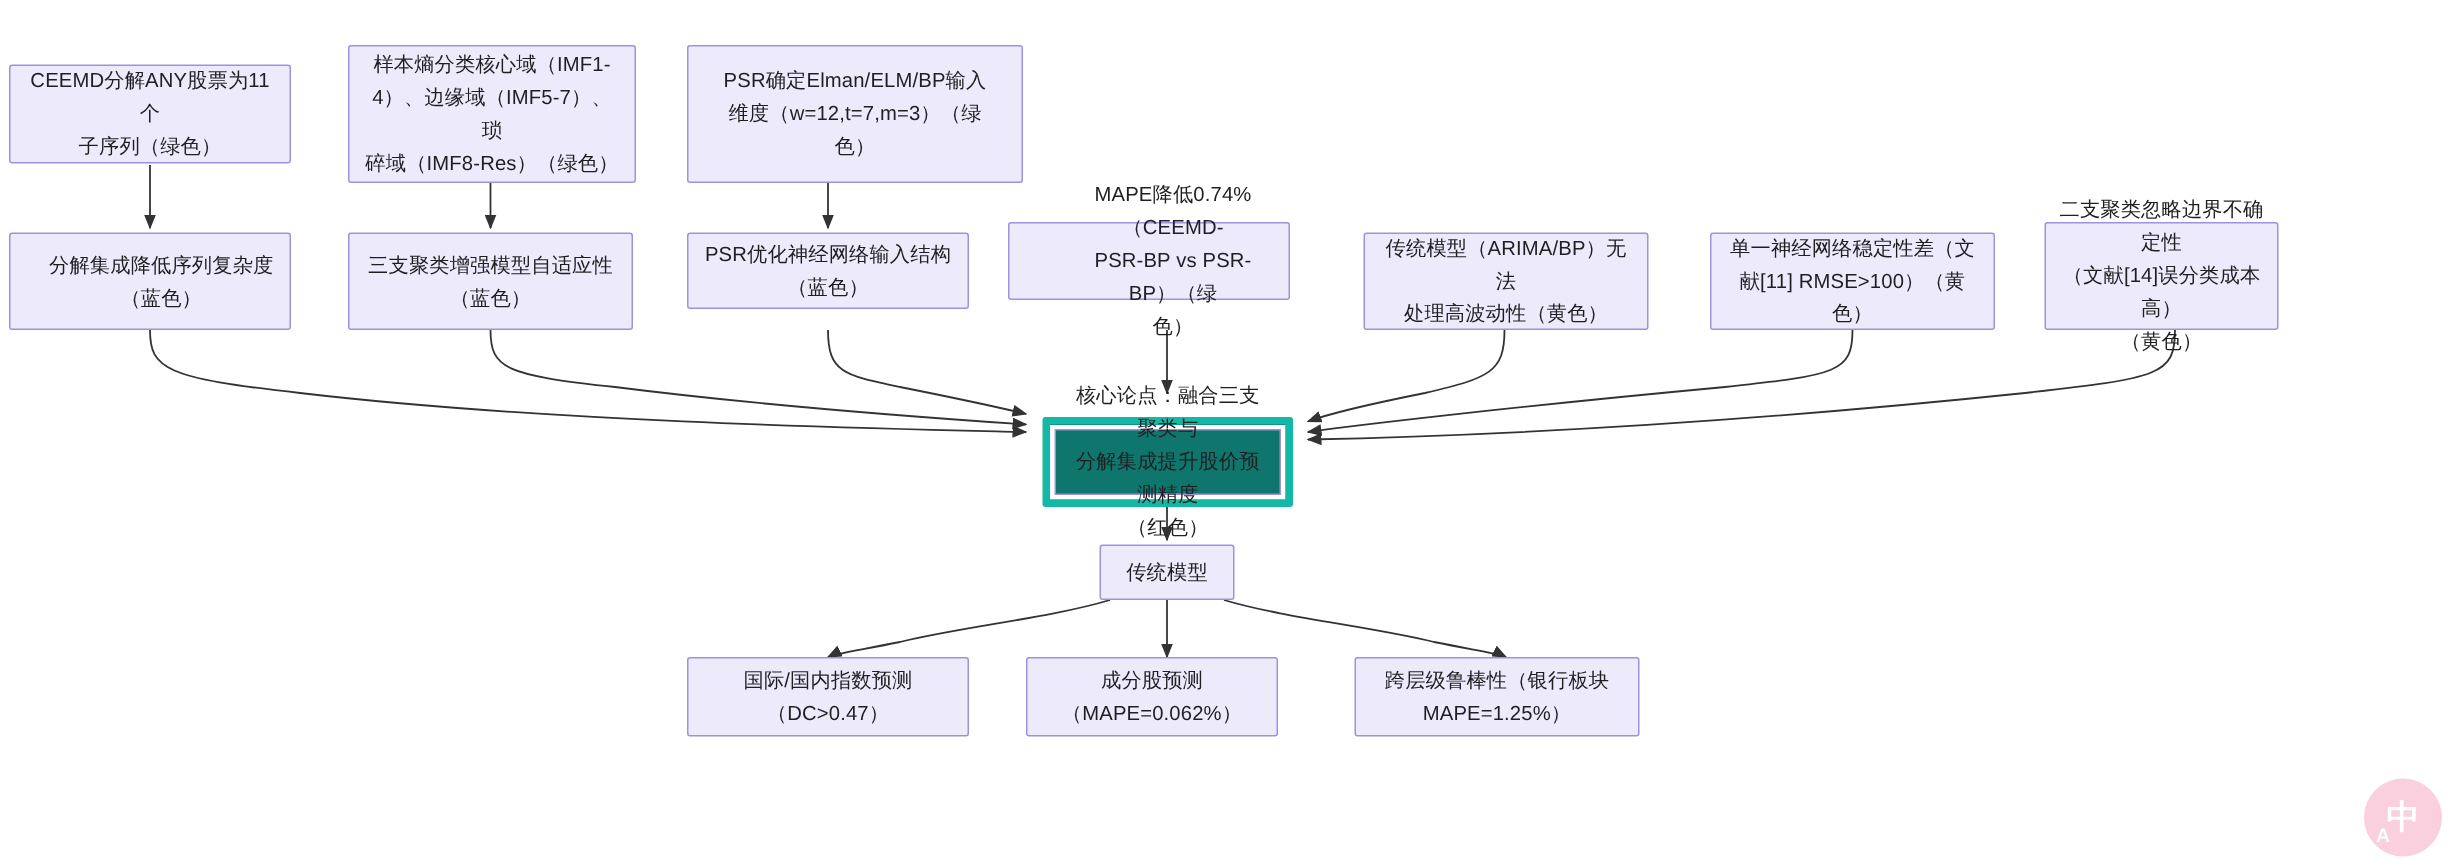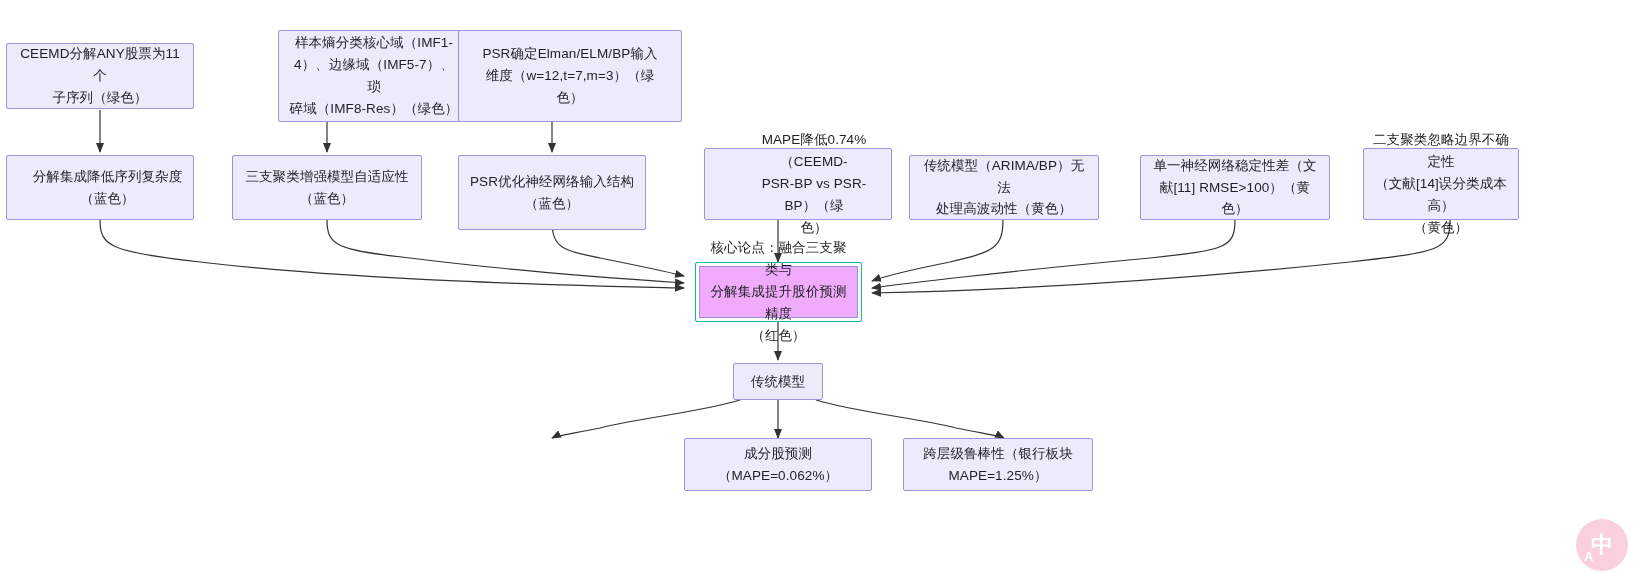--- a/index.html
+++ b/index.html
@@ -35,24 +35,25 @@
     align-items: center;
     justify-content: center;
     text-align: center;
     color: #1f1f22;
     font-size: 13.5px;
     line-height: 1.62;
     padding: 4px 9px;
     letter-spacing: 0.1px;
   }
   .node.core {
-    border: 1px solid #14b8a6;
-    background: #f0abfc;
+    border: 5px solid #14b8a6;
+    background: #0f766e;
     box-shadow: inset 0 0 0 3px #ffffff, inset 0 0 0 4px #9B94DB;
     padding: 7px 12px;
+    margin-top: 16px;
   }
   .node-text {
     display: block;
     white-space: pre-line;
   }
   #watermark {
     position: absolute;
     left: 1576px;
     top: 519px;
     width: 52px;
@@ -109,21 +110,21 @@
       <path d="M778,400 L778,438"></path>
       <path d="M816,400 C856,412 916,418 956,428 C986,434 1000,436 1004,438"></path>
     </g>
   </svg>
 
   <div class="node" style="left:6px; top:43px; width:188px; height:66px;">
     <span class="node-text">CEEMD分解ANY股票为11个
 子序列（绿色）</span>
   </div>
 
-  <div class="node" style="left:232px; top:30px; width:192px; height:92px;margin-left:46px;">
+  <div class="node" style="left:232px; top:30px; width:192px; height:92px;">
     <span class="node-text">样本熵分类核心域（IMF1-
 4）、边缘域（IMF5-7）、琐
 碎域（IMF8-Res）（绿色）</span>
   </div>
 
   <div class="node" style="left:458px; top:30px; width:224px; height:92px;">
     <span class="node-text">PSR确定Elman/ELM/BP输入
 维度（w=12,t=7,m=3）（绿
 色）</span>
   </div>
@@ -131,26 +132,26 @@
   <div class="node" style="left:6px; top:155px; width:188px; height:65px;padding-left:24px;">
     <span class="node-text">分解集成降低序列复杂度
 （蓝色）</span>
   </div>
 
   <div class="node" style="left:232px; top:155px; width:190px; height:65px;justify-content:center;">
     <span class="node-text">三支聚类增强模型自适应性
 （蓝色）</span>
   </div>
 
-  <div class="node" style="left:458px; top:155px; width:188px; height:75px;">
+  <div class="node" style="left:458px; top:155px; width:188px; height:51px;">
     <span class="node-text">PSR优化神经网络输入结构
 （蓝色）</span>
   </div>
 
-  <div class="node" style="left:704px; top:148px; width:188px; height:72px;padding-left:41px;">
+  <div class="node" style="left:672px; top:148px; width:188px; height:52px;padding-left:41px;">
     <span class="node-text">MAPE降低0.74%（CEEMD-
 PSR-BP vs PSR-BP）（绿
 色）</span>
   </div>
 
   <div class="node" style="left:909px; top:155px; width:190px; height:65px;">
     <span class="node-text">传统模型（ARIMA/BP）无法
 处理高波动性（黄色）</span>
   </div>
 
@@ -168,22 +169,26 @@
   <div class="node core" style="left:695px; top:262px; width:167px; height:60px;">
     <span class="node-text">核心论点：融合三支聚类与
 分解集成提升股价预测精度
 （红色）</span>
   </div>
 
   <div class="node" style="left:733px; top:363px; width:90px; height:37px;">
     <span class="node-text">传统模型</span>
   </div>
 
-
-  <div class="node" style="left:684px; top:438px; width:188px; height:53px;">
+  <div class="node" style="left:458px; top:438px; width:188px; height:53px;">
+    <span class="node-text">国际/国内指数预测
+（DC&gt;0.47）</span>
+  </div>
+
+  <div class="node" style="left:684px; top:438px; width:168px; height:53px;">
     <span class="node-text">成分股预测
 （MAPE=0.062%）</span>
   </div>
 
   <div class="node" style="left:903px; top:438px; width:190px; height:53px;">
     <span class="node-text">跨层级鲁棒性（银行板块
 MAPE=1.25%）</span>
   </div>
 
   <div id="watermark">

